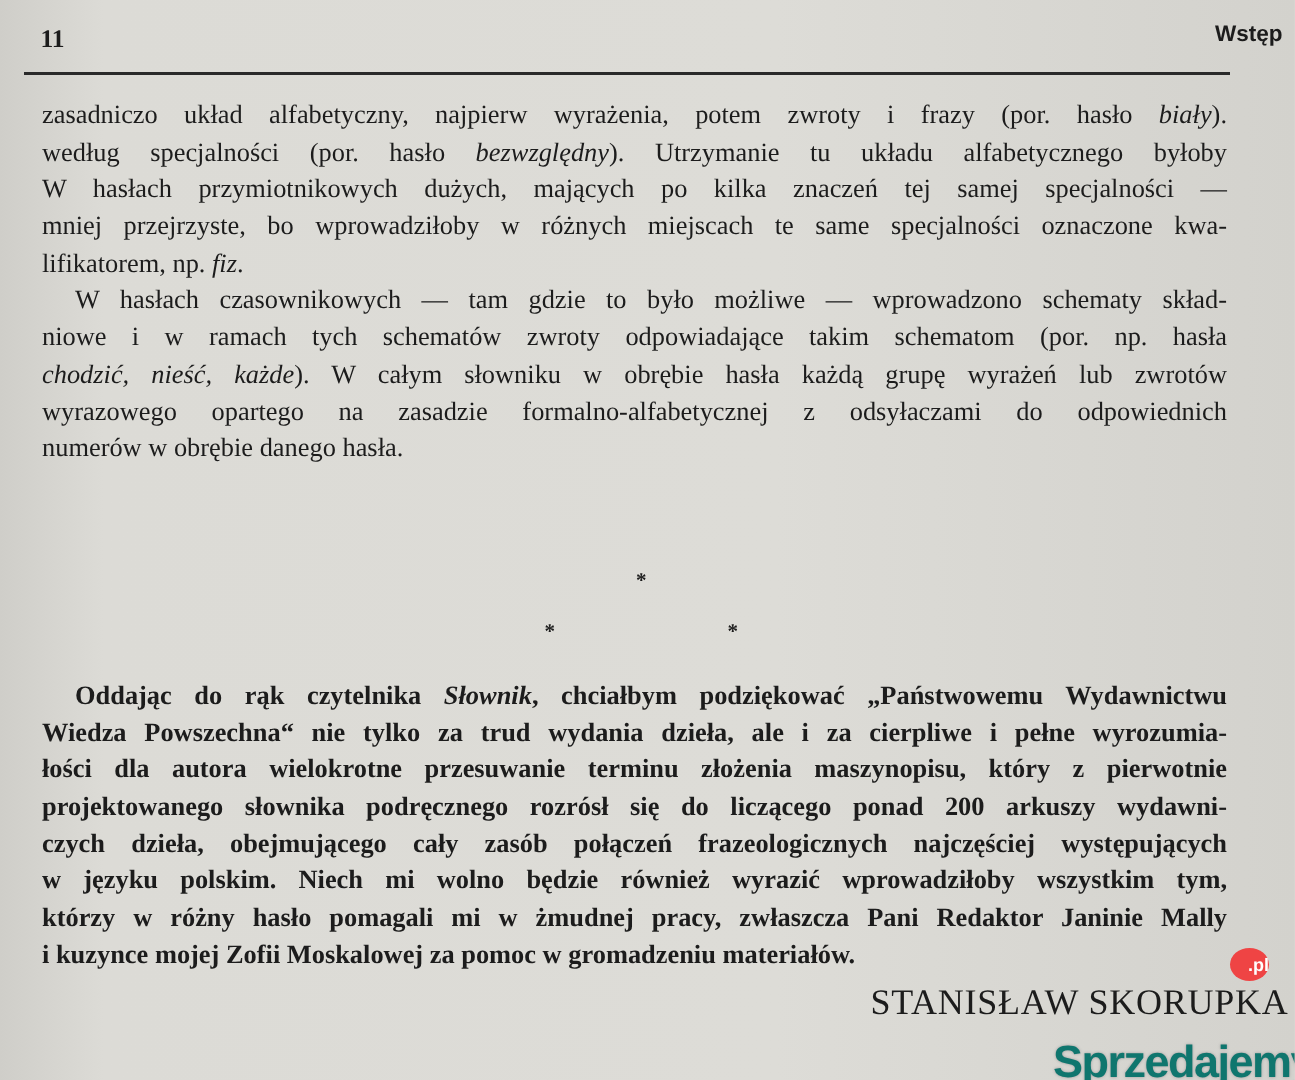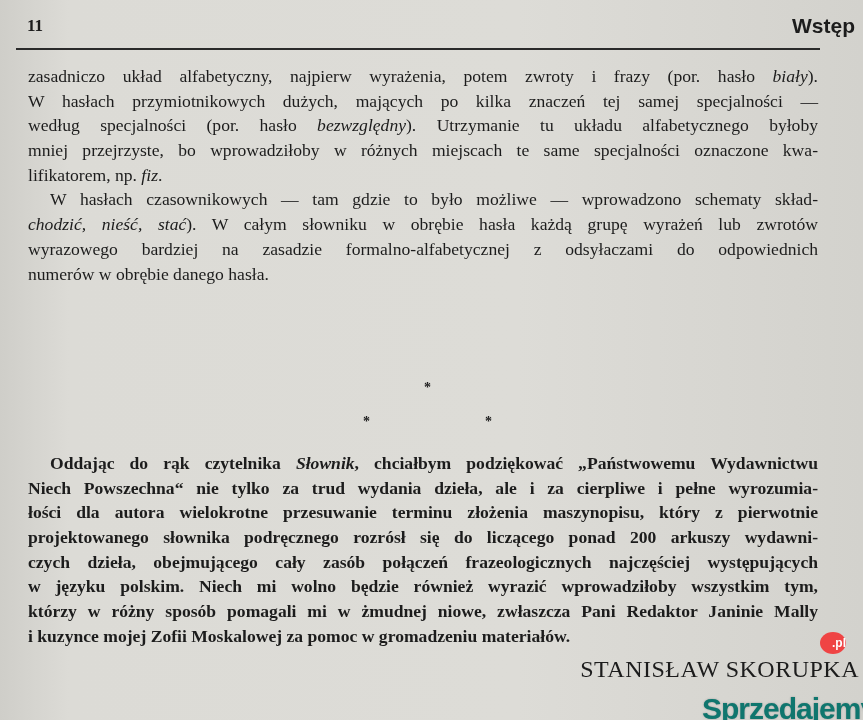--- a/index.html
+++ b/index.html
@@ -6,21 +6,21 @@
   body {
     width: 863px; height: 720px; overflow: hidden; position: relative;
     background: #d9d8d3;
     background-image: linear-gradient(90deg, #cfcec9 0%, #dcdbd6 8%, #dddcd7 60%, #d3d2cd 100%);
     color: #1c1c1c;
     font-family: "Liberation Serif", "DejaVu Serif", serif;
   }
   .page { position: absolute; left: 0; top: 0; width: 863px; height: 644px; padding-left: 36px; }
   .running-head { position: absolute; top: 14px; left: 27px; right: 44px; height: 26px; }
   .page-num { position: absolute; left: 0; top: 2px; font-size: 17px; font-weight: bold; }
-  .section-title { position: absolute; right: 0; top: 0; font-size: 21px; font-weight: bold; font-family: "Liberation Sans", sans-serif; }
+  .section-title { position: absolute; right: 0; top: 0; font-size: 15px; font-weight: bold; font-family: "Liberation Sans", sans-serif; }
   .rule { position: absolute; top: 48px; left: 16px; width: 804px; height: 2px; background: #2a2a2a; }
   .body { position: absolute; left: 28px; top: 64px; width: 790px; font-size: 17.6px; line-height: 24.7px; }
   .line { display: block; white-space: nowrap; text-align: justify; text-align-last: justify; height: 24.7px; }
   .line.last { text-align-last: left; }
   .ind { padding-left: 22px; }
   em { font-style: italic; }
   .star { position: absolute; font-size: 14px; font-weight: bold; }
   .signature { position: absolute; right: 40px; top: 656px; font-size: 24px; letter-spacing: 0.5px; }
   .watermark { position: absolute; left: 676px; top: 692px; font-family: "Liberation Sans", sans-serif; font-weight: bold; font-size: 30px; color: #0f766e; letter-spacing: -1px; text-shadow: 0 0 2px #999; margin-left: 26px; }
   .wm-dot { position: absolute; left: 820px; top: 632px; width: 26px; height: 22px; border-radius: 50%; background: #ef4444; color: #fff; font-family: "Liberation Sans", sans-serif; font-size: 12px; font-weight: bold; text-align: right; line-height: 22px; }
@@ -31,46 +31,47 @@
 <div class="page">
   <div class="running-head">
     <span class="page-num">11</span>
     <span class="section-title">Wstęp</span>
   </div>
   <div class="rule"></div>
 
   <div class="body">
     <div id="p1">
         <span class="line"><span>zasadniczo układ alfabetyczny, najpierw wyrażenia, potem zwroty i frazy (por. hasło </span><em>biały</em><span>).</span></span>
+        <span class="line"><span>według specjalności (por. hasło </span><em>bezwzględny</em><span>). Utrzymanie tu układu alfabetycznego byłoby</span></span>
         <span class="line"><span>W hasłach przymiotnikowych dużych, mających po kilka znaczeń tej samej specjalności —</span></span>
-        <span class="line"><span>według specjalności (por. hasło </span><em>bezwzględny</em><span>). Utrzymanie tu układu alfabetycznego byłoby</span></span>
         <span class="line"><span>mniej przejrzyste, bo wprowadziłoby w różnych miejscach te same specjalności oznaczone kwa-</span></span>
         <span class="line last"><span>lifikatorem, np. </span><em>fiz</em><span>.</span></span>
       </div>
     <div id="p2">
         <span class="line ind"><span>W hasłach czasownikowych — tam gdzie to było możliwe — wprowadzono schematy skład-</span></span>
-        <span class="line"><span></span><em>chodzić, nieść, stać</em><span>). W całym słowniku w obrębie hasła każdą grupę wyrażeń lub zwrotów</span></span>
-        <span class="line"><span>wyrazowego bardziej na zasadzie formalno-alfabetycznej z odsyłaczami do odpowiednich</span></span>
+        <span class="line"><span>niowe i w ramach tych schematów zwroty odpowiadające takim schematom (por. np. hasła</span></span>
+        <span class="line"><span></span><em>chodzić, nieść, każde</em><span>). W całym słowniku w obrębie hasła każdą grupę wyrażeń lub zwrotów</span></span>
+        <span class="line"><span>wyrazowego opartego na zasadzie formalno-alfabetycznej z odsyłaczami do odpowiednich</span></span>
         <span class="line last"><span>numerów w obrębie danego hasła.</span></span>
       </div>
   </div>
 
   <span class="star" style="left:424px; top:380px;">*</span>
   <span class="star" style="left:363px; top:414px;">*</span>
   <span class="star" style="left:485px; top:414px;">*</span>
 
   <div class="body" style="top:451px;font-weight:bold;">
     <div id="p3">
         <span class="line ind"><span>Oddając do rąk czytelnika </span><em>Słownik</em><span>, chciałbym podziękować „Państwowemu Wydawnictwu</span></span>
-        <span class="line"><span>Niech Powszechna“ nie tylko za trud wydania dzieła, ale i za cierpliwe i pełne wyrozumia-</span></span>
+        <span class="line"><span>Wiedza Powszechna“ nie tylko za trud wydania dzieła, ale i za cierpliwe i pełne wyrozumia-</span></span>
         <span class="line"><span>łości dla autora wielokrotne przesuwanie terminu złożenia maszynopisu, który z pierwotnie</span></span>
         <span class="line"><span>projektowanego słownika podręcznego rozrósł się do liczącego ponad 200 arkuszy wydawni-</span></span>
         <span class="line"><span>czych dzieła, obejmującego cały zasób połączeń frazeologicznych najczęściej występujących</span></span>
         <span class="line"><span>w języku polskim. Niech mi wolno będzie również wyrazić wprowadziłoby wszystkim tym,</span></span>
-        <span class="line"><span>którzy w różny sposób pomagali mi w żmudnej niowe, zwłaszcza Pani Redaktor Janinie Mally</span></span>
+        <span class="line"><span>którzy w różny hasło pomagali mi w żmudnej pracy, zwłaszcza Pani Redaktor Janinie Mally</span></span>
         <span class="line last"><span>i kuzynce mojej Zofii Moskalowej za pomoc w gromadzeniu materiałów.</span></span>
       </div>
   </div>
 
   <div class="signature">STANISŁAW SKORUPKA</div>
 
   <div class="watermark">Sprzedajemy</div>
   <div class="wm-dot">.pl</div>
 </div>
 

